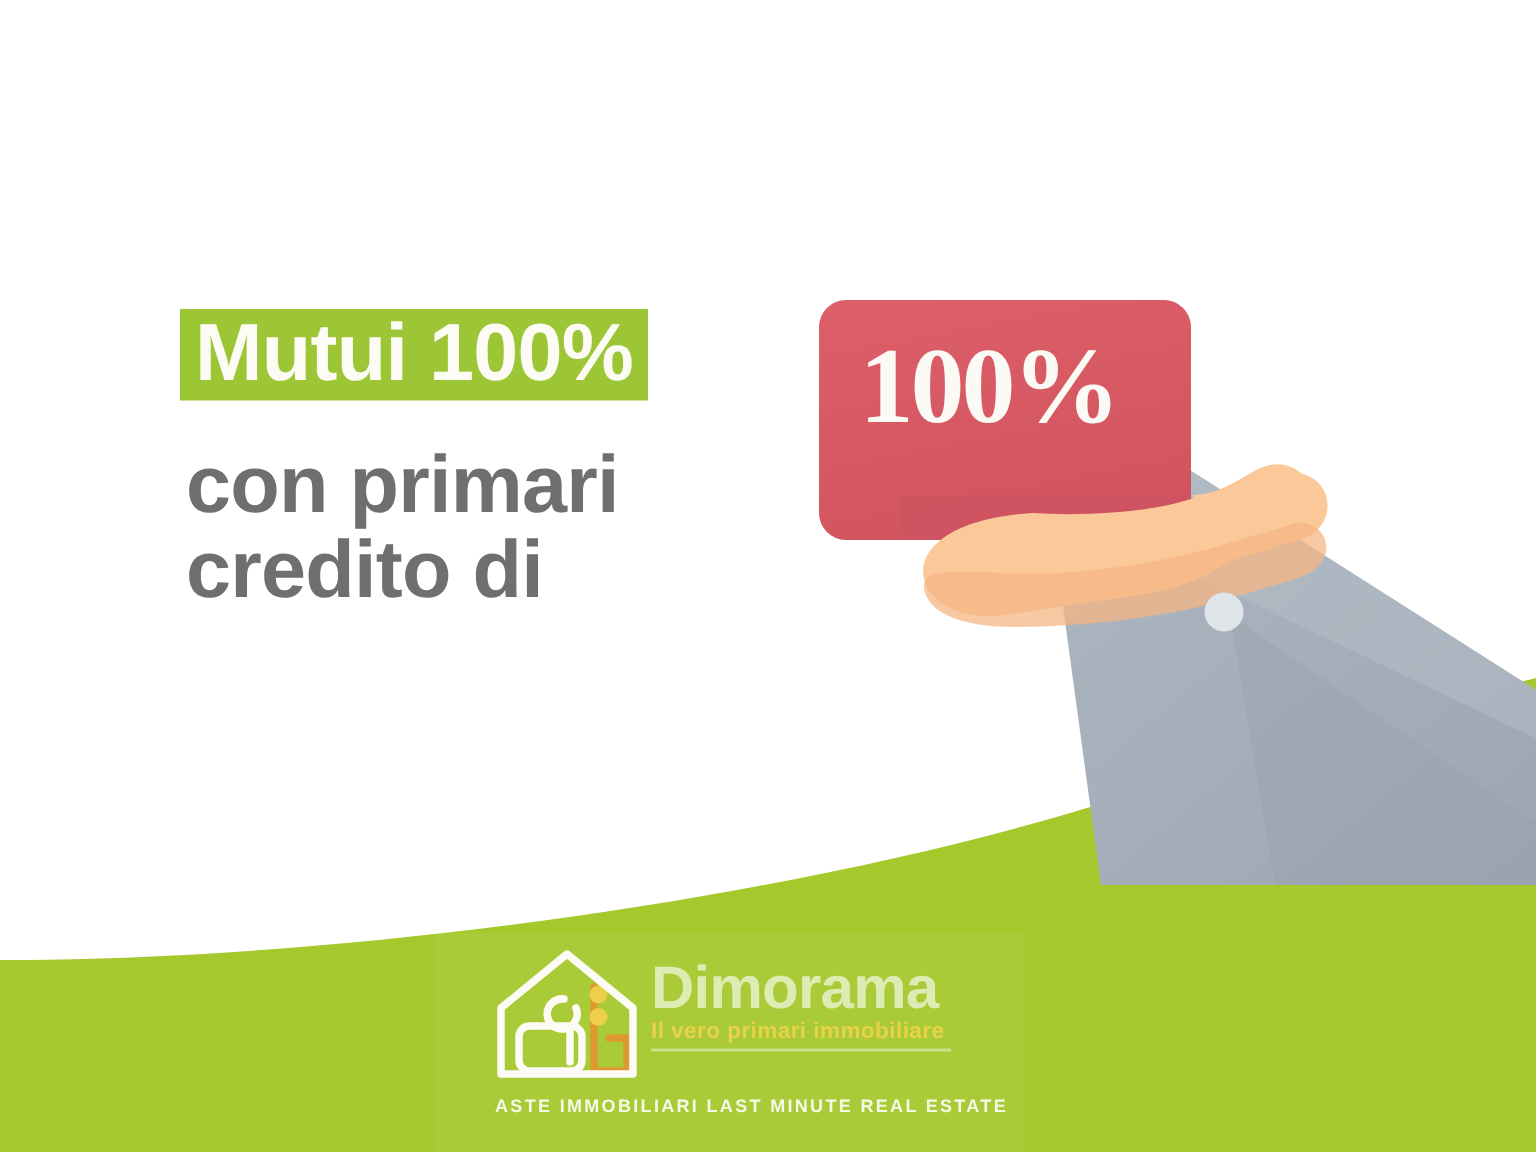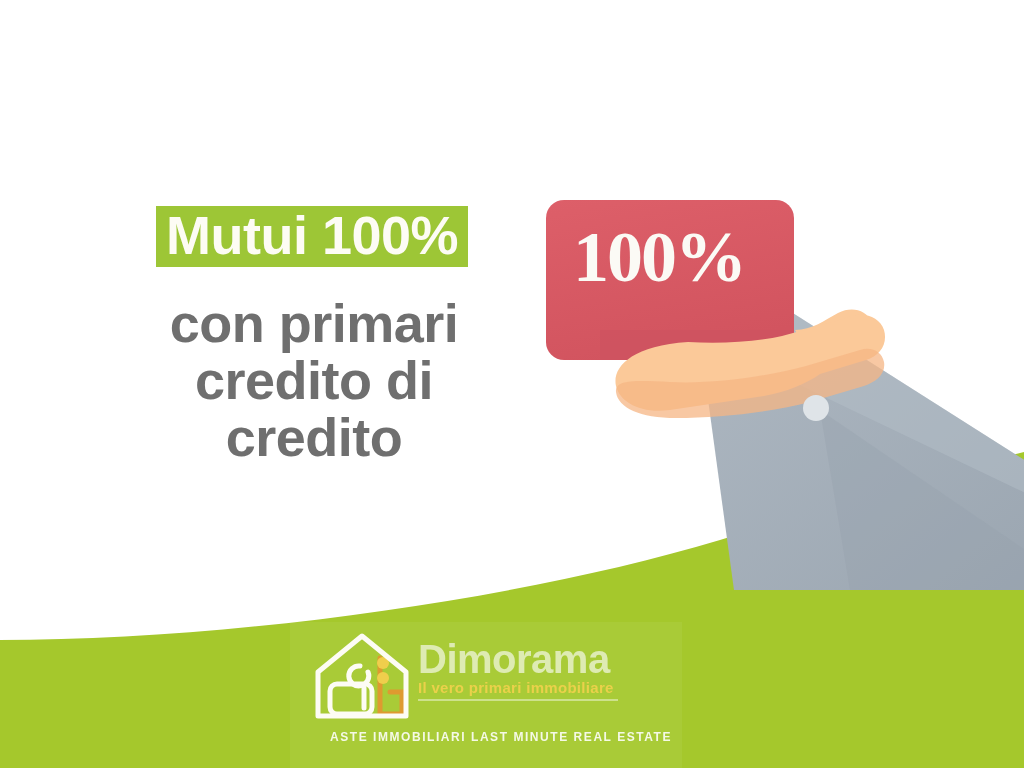--- a/index.html
+++ b/index.html
@@ -32,21 +32,20 @@
     top: 206px;
     width: 380px;
   }
   .hl-line {
     font-weight: bold;
     font-size: 54px;
     line-height: 57px;
     letter-spacing: -0.5px;
     color: #6f6f6f;
     white-space: nowrap;
-    text-align: center;
   }
   .hl-highlight {
     display: inline-block;
     background: #9dc636;
     color: #fdfcf4;
     padding: 6px 10px 8px 10px;
     margin-left: -4px;
     line-height: 47px;
   }
   #hl-rest {
@@ -77,21 +76,21 @@
   #footer-panel {
     position: absolute;
     left: 290px;
     top: 622px;
     width: 392px;
     height: 146px;
     background: rgba(255,255,255,0.055);
   }
   #logo-block {
     position: absolute;
-    left: 306px;
+    left: 322px;
     top: 630px;
     width: 340px;
     height: 110px;
   }
   #logo-house {
     position: absolute;
     left: 0; top: 0;
     width: 112px; height: 92px;
   }
   #logo-wordmark {
@@ -186,21 +185,20 @@
 
   <div id="card-percent-text">100%</div>
 
   <div id="headline">
     <div class="hl-line">
       <span class="hl-highlight">Mutui 100%</span>
     </div>
     <div id="hl-rest">
       <div class="hl-line">con primari</div>
       <div class="hl-line">credito di</div>
-      <div class="hl-line">credito</div>
     </div>
   </div>
 
   <div id="footer-panel"></div>
 
   <div id="logo-block">
 
     <svg id="logo-house" viewBox="0 0 112 92">
 
       <g opacity="0.85">

